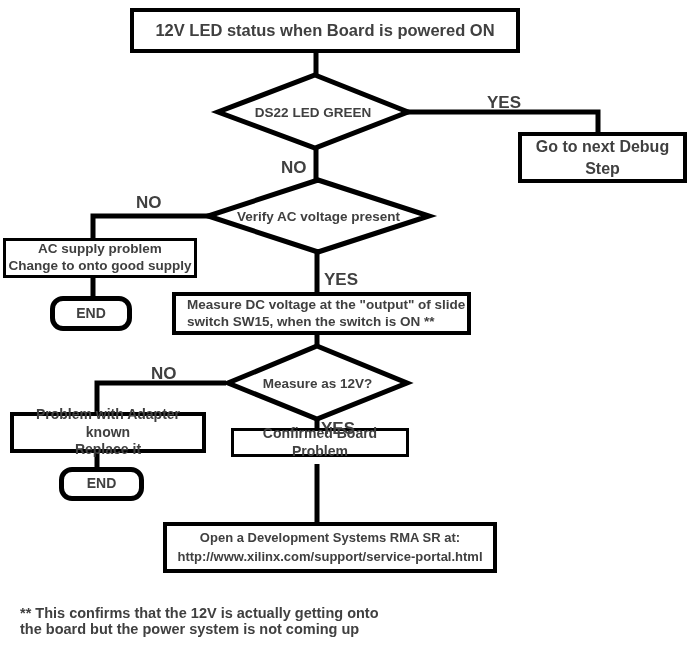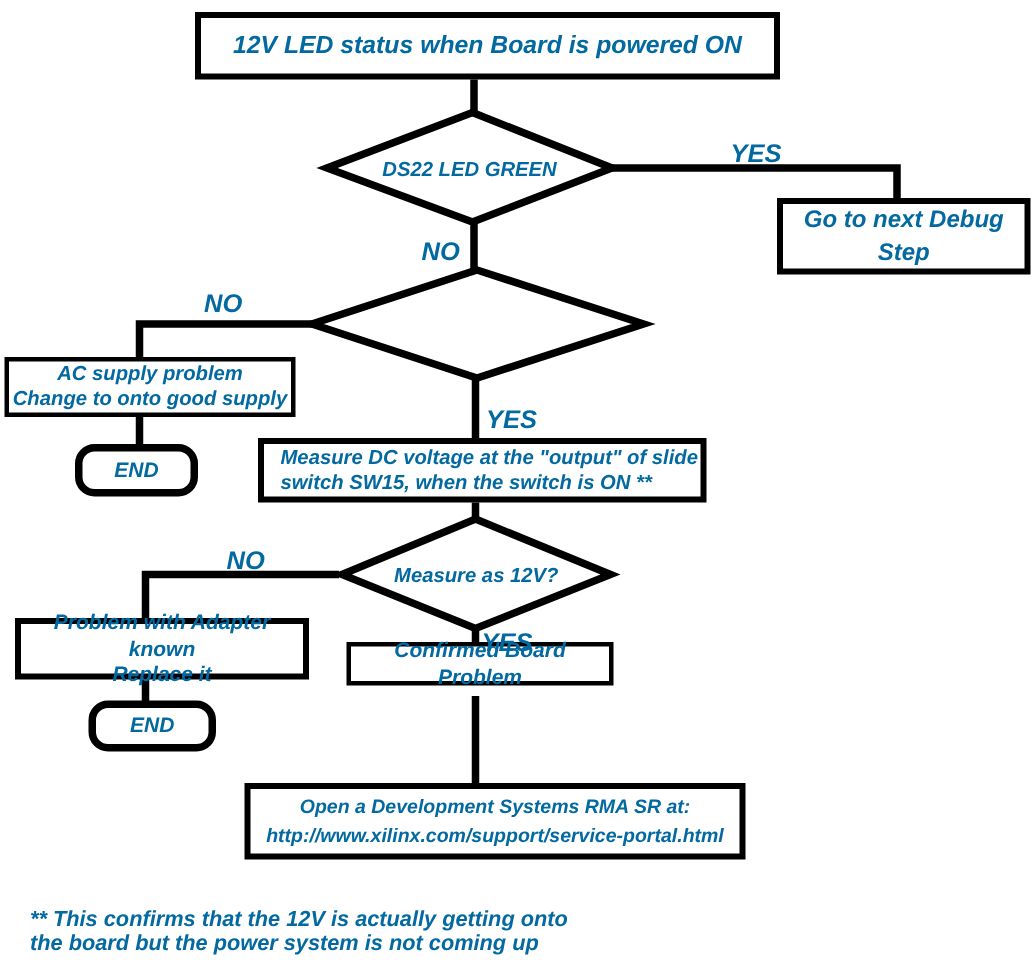--- a/index.html
+++ b/index.html
@@ -4,23 +4,22 @@
 <style>
   * { box-sizing: border-box; margin: 0; padding: 0; }
   html, body { background: #ffffff; }
   .canvas {
     position: relative;
     width: 690px;
     height: 649px;
     background: #ffffff;
     font-family: "Liberation Sans", sans-serif;
     font-weight: bold;
-    color: #0369a1;
+    color: #404040;
     overflow: hidden;
-    font-style: italic;
   }
   .connectors {
     position: absolute;
     left: 0; top: 0;
   }
   .box {
     position: absolute;
     background: #ffffff;
     border: 4px solid #000000;
     display: flex;
@@ -136,20 +135,21 @@
   <div class="box confirmed-box">
     <div>Confirmed Board Problem</div>
   </div>
 
   <div class="box rma-box">
     <div>Open a Development Systems RMA SR at:</div>
     <div>http://www.xilinx.com/support/service-portal.html</div>
   </div>
 
   <div class="dlabel d1-label">DS22 LED GREEN</div>
+  <div class="dlabel d2-label">Verify AC voltage present</div>
   <div class="dlabel d3-label">Measure as 12V?</div>
 
   <div class="elabel yes1">YES</div>
   <div class="elabel no1">NO</div>
   <div class="elabel no2">NO</div>
   <div class="elabel yes2">YES</div>
   <div class="elabel no3">NO</div>
   <div class="elabel yes3">YES</div>
 
   <div class="footnote">

